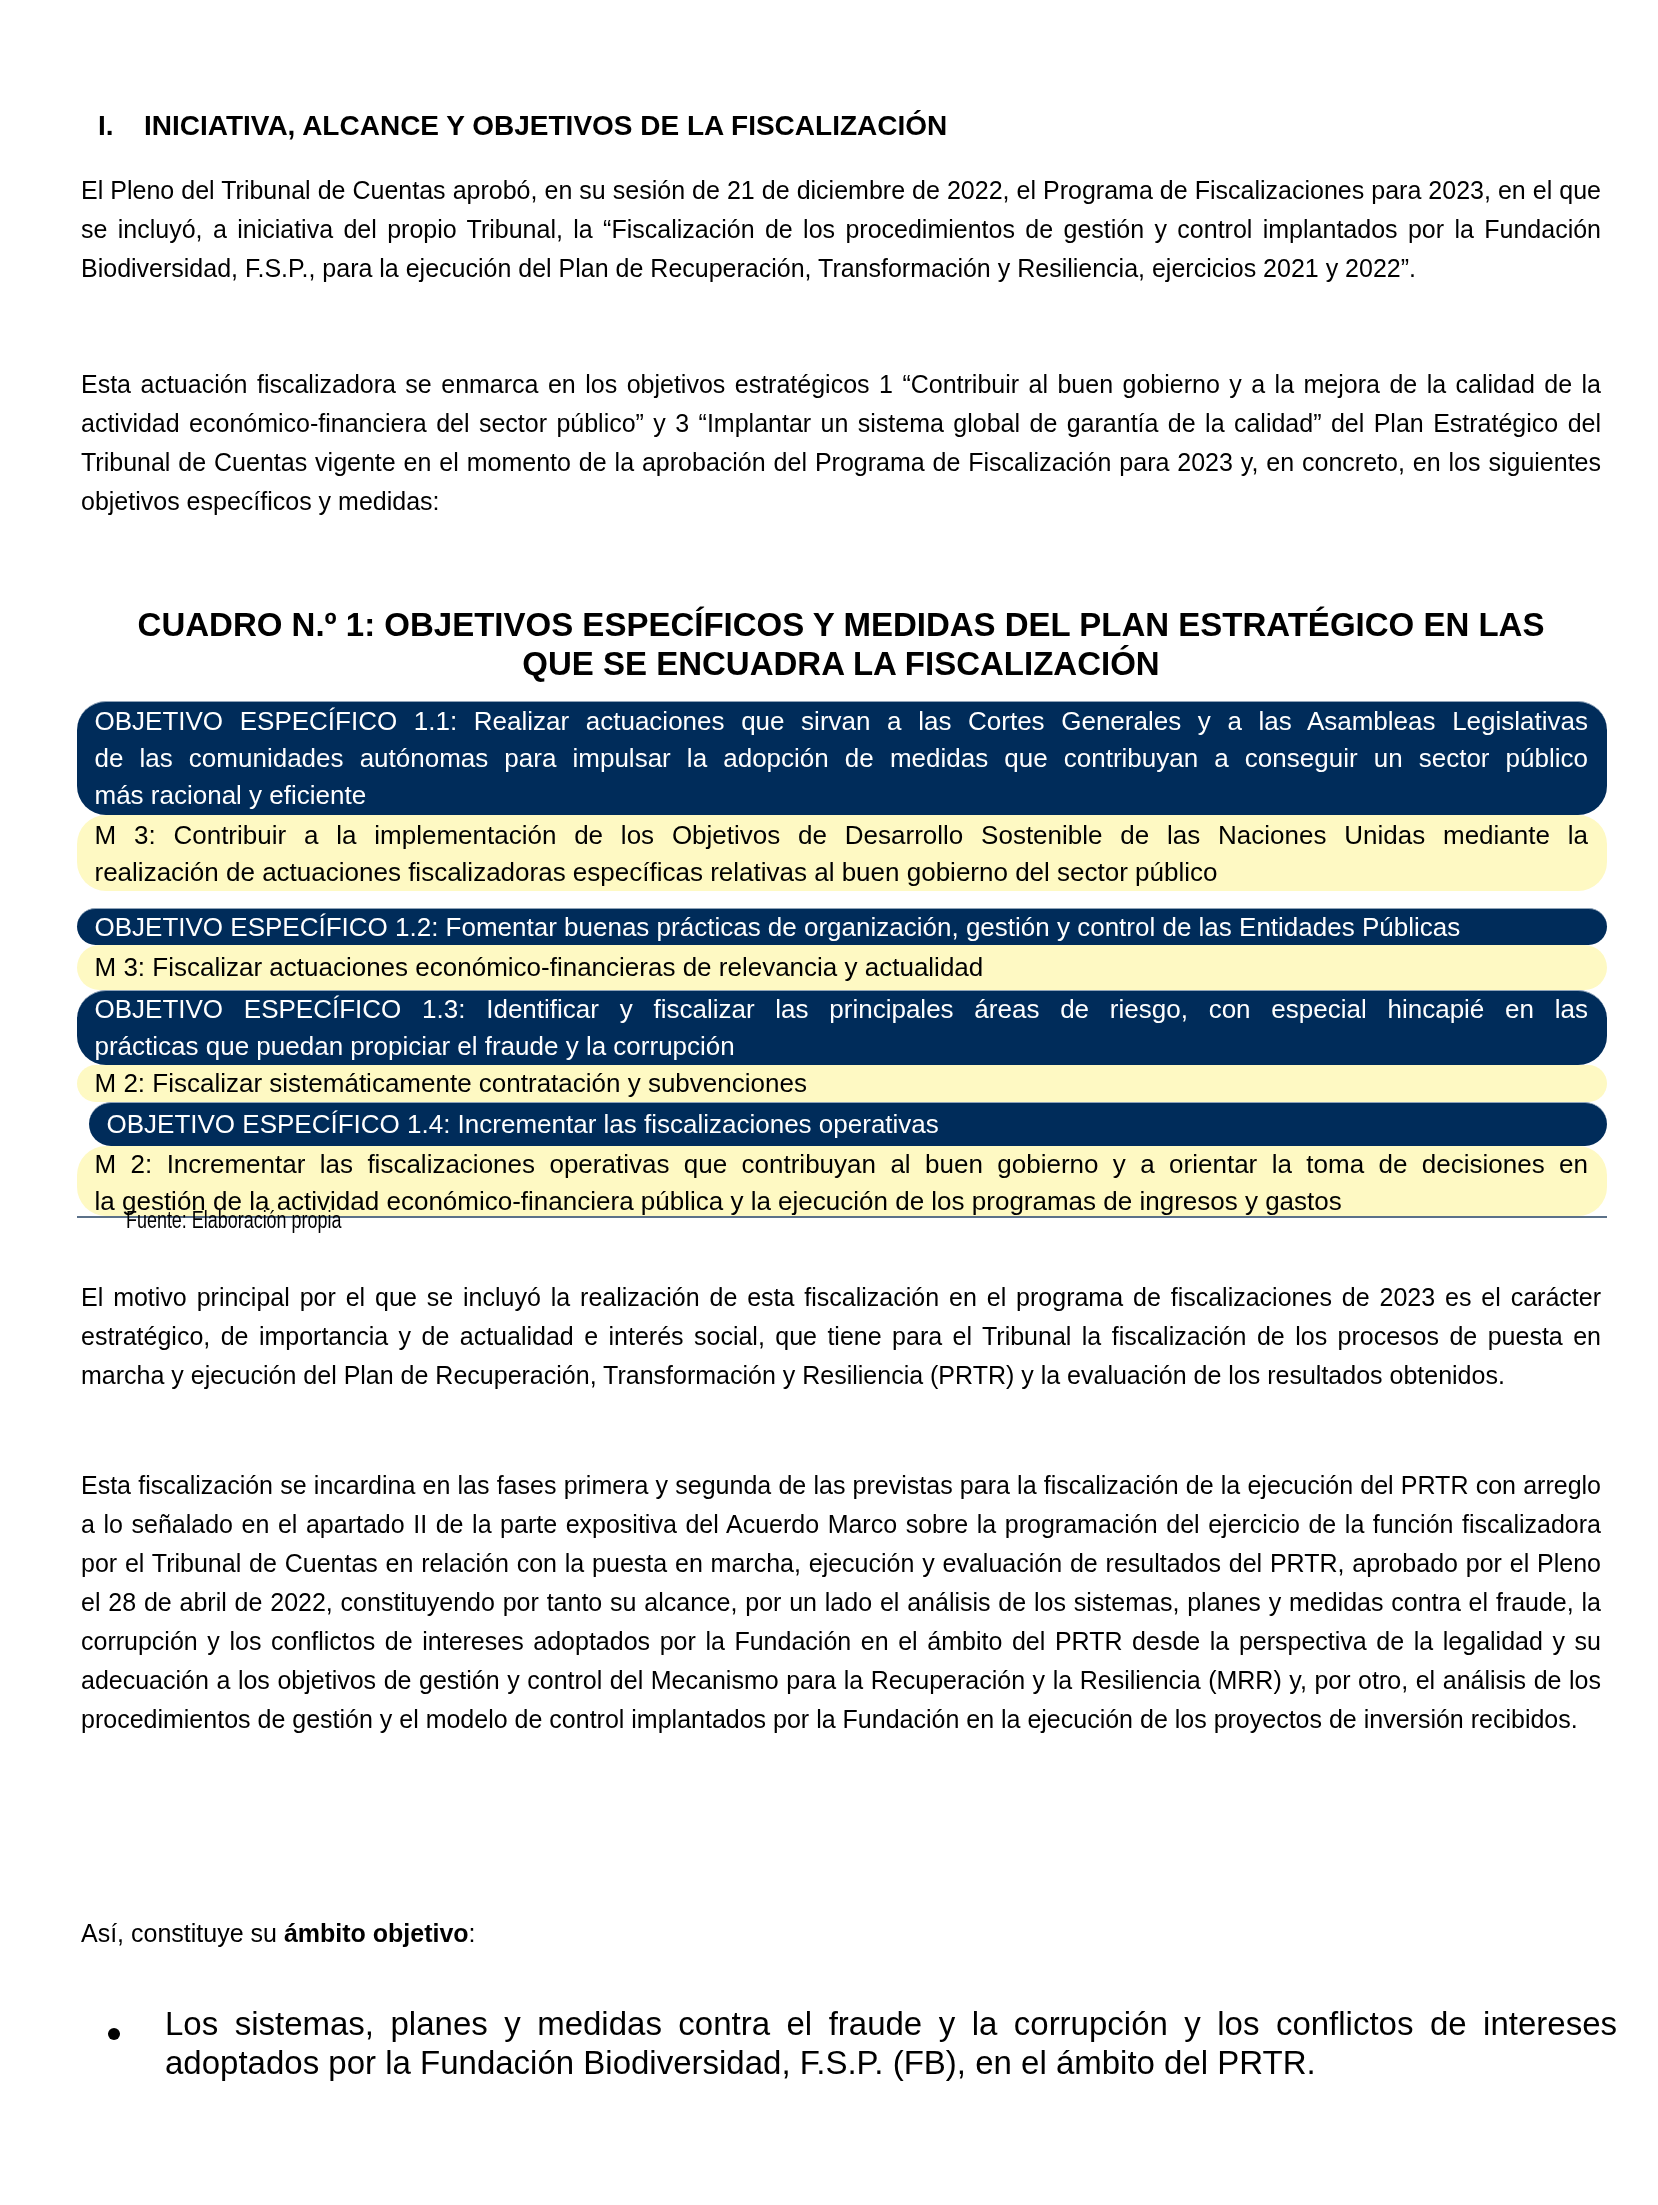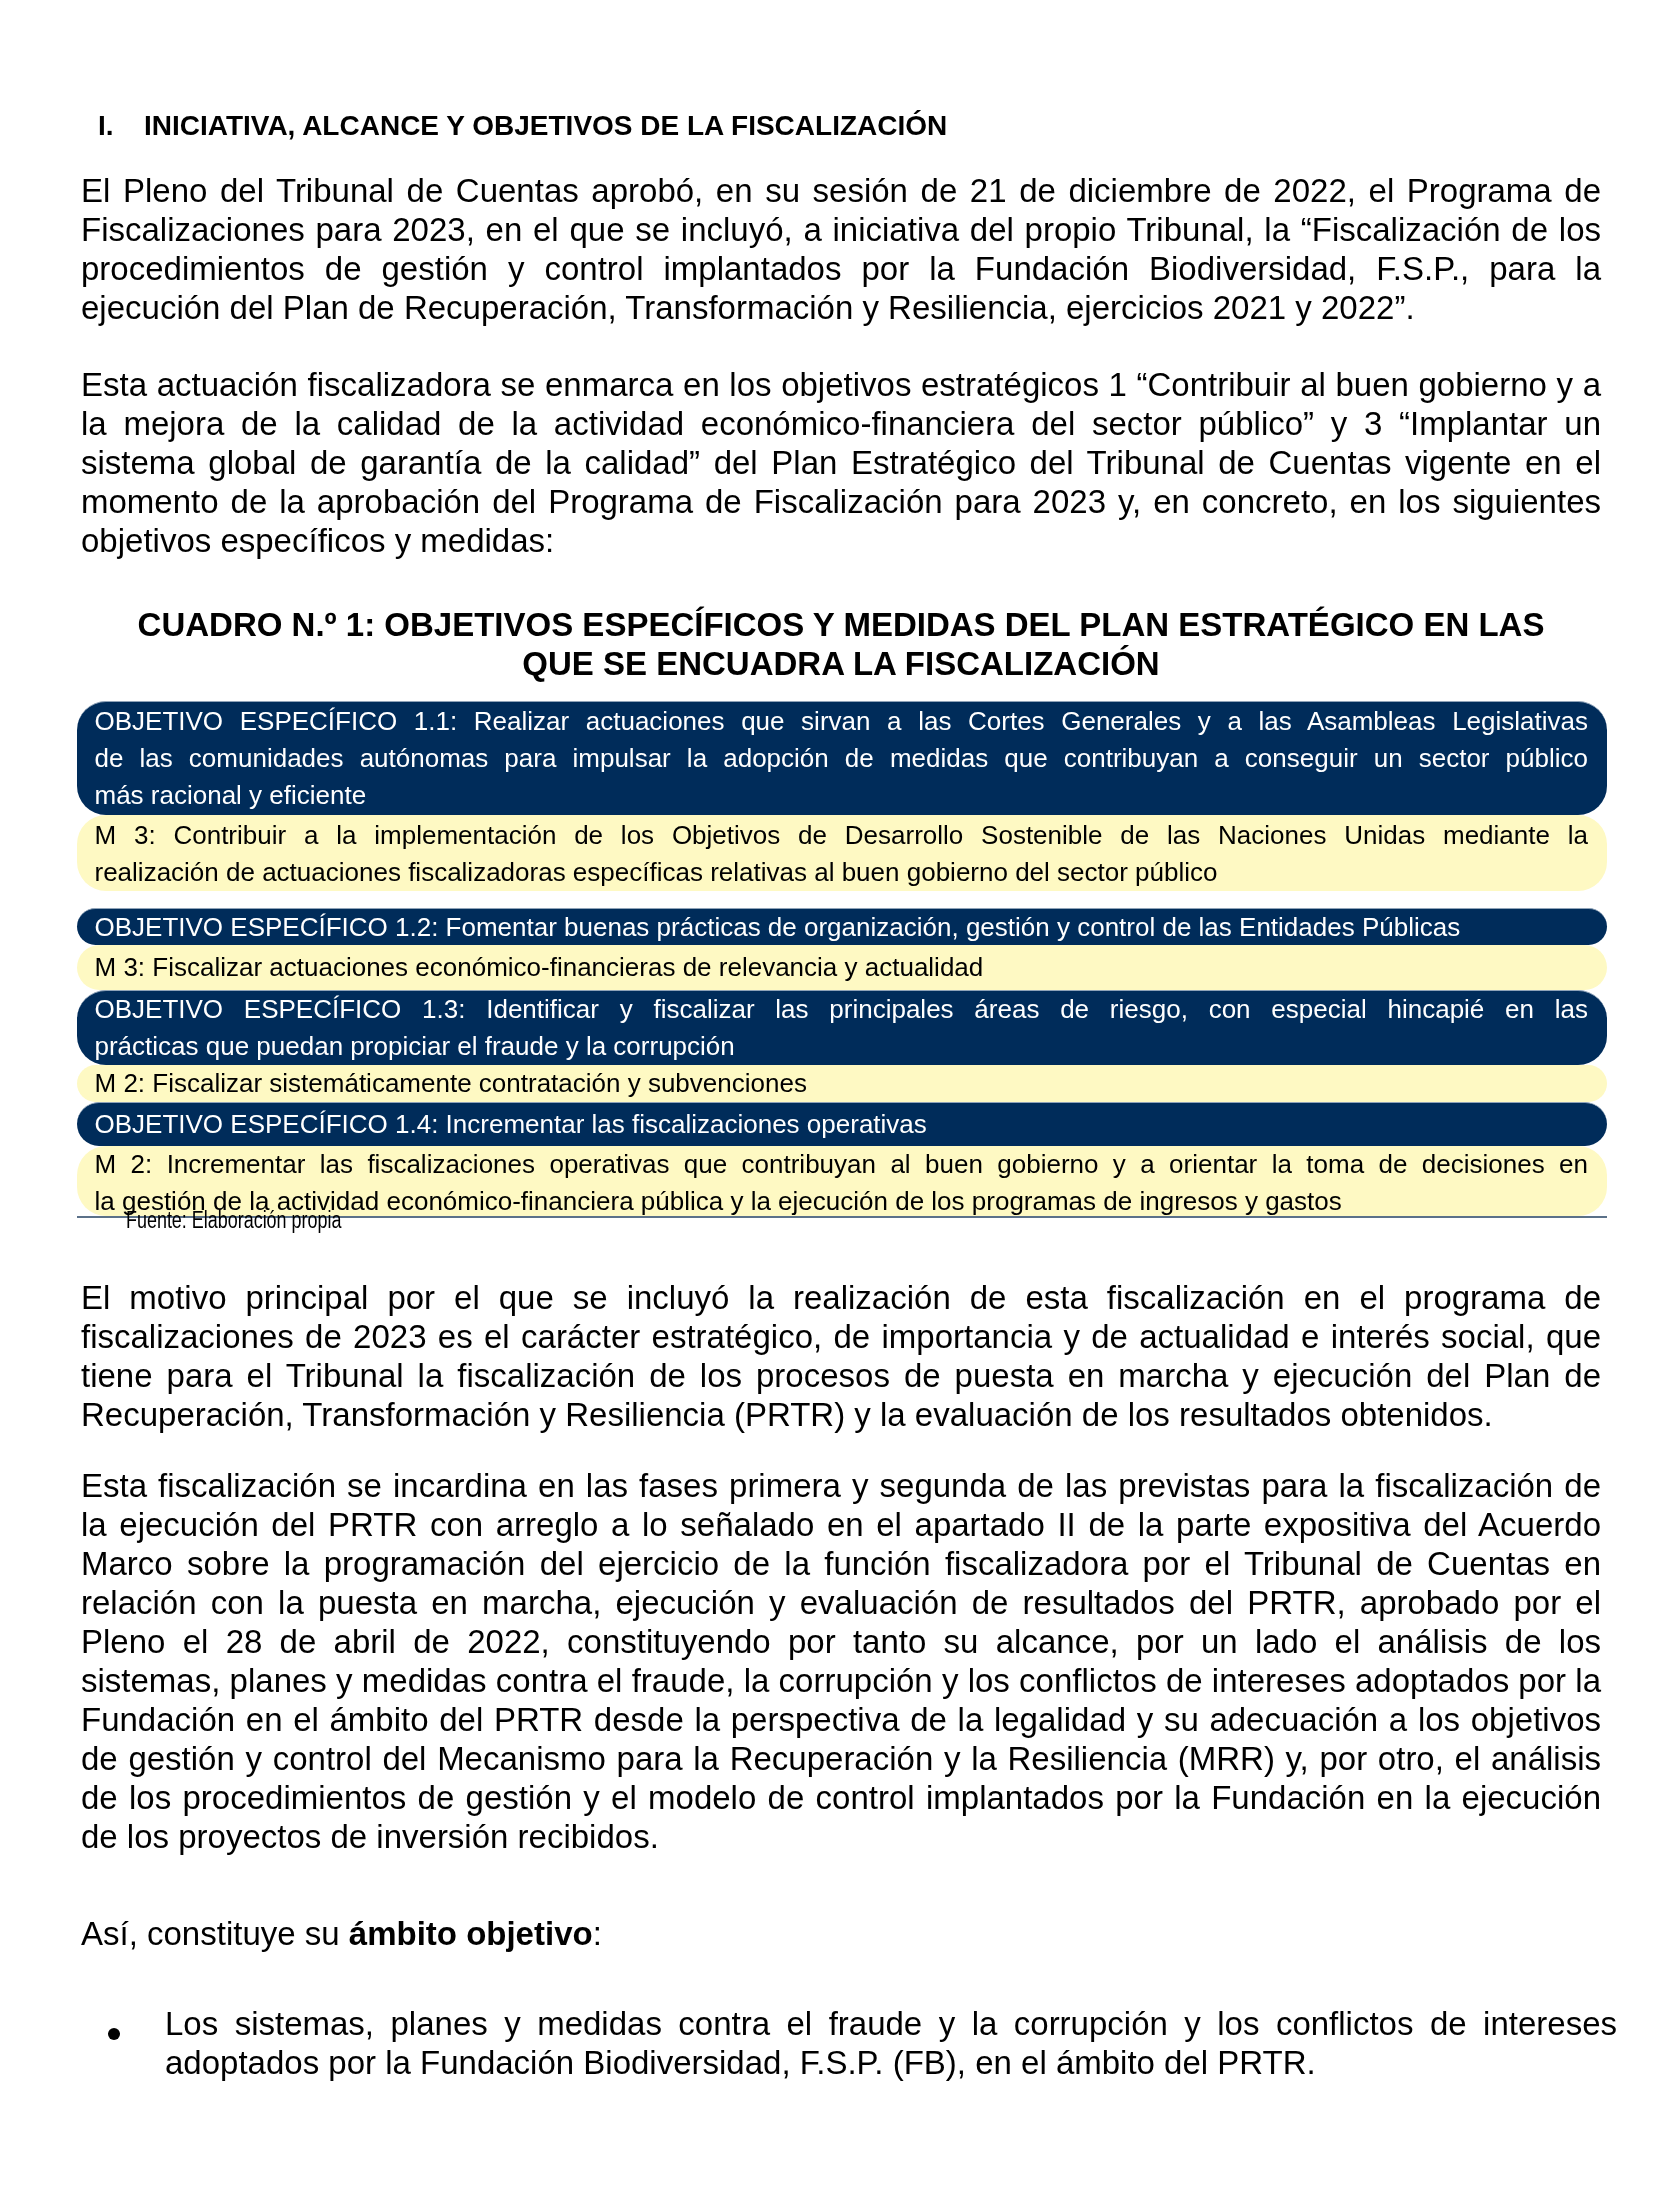--- a/index.html
+++ b/index.html
@@ -5,21 +5,21 @@
   html, body { margin: 0; padding: 0; background: #ffffff; }
   body { width: 1659px; height: 2205px; position: relative; overflow: hidden;
          font-family: "Liberation Sans", sans-serif; color: #000; }
   .page { position: absolute; left: 0; top: 0; width: 1659px; height: 2205px; }
 
   .section-title { position: absolute; left: 81px; top: 89px; width: 1520px;
     font-weight: bold; font-size: 28px; line-height: 40px; margin: 17px; white-space: nowrap; }
   .section-title .num { display: inline-block; width: 46px; }
 
   .para { position: absolute; left: 81px; width: 1520px; margin: 0;
-    font-size: 33px; line-height: 39px; text-align: justify; }
+    font-size: 25px; line-height: 39px; text-align: justify; }
   .para b { font-weight: bold; }
 
   .cuadro-title { position: absolute; left: 81px; top: 605px; width: 1520px; margin: 0;
     font-weight: bold; font-size: 33px; line-height: 39px; text-align: center; }
 
   .table { position: absolute; left: 77px; top: 701px; width: 1530px;
     border-bottom: 2.4px solid #5b7189; }
   .row { box-sizing: border-box; padding: 0 19px 0 17.5px; font-size: 26px;
     text-align: justify; border-radius: 29px; }
   .row.obj { background: #002c5a; color: #ffffff; border-top: 1.6px solid #8fa3b8; }
@@ -66,21 +66,21 @@
       <div class="row med" style="height: 45px; padding-top: 4.4px; line-height: 37px;">
         <span class="line">M 3: Fiscalizar actuaciones económico-financieras de relevancia y actualidad</span>
       </div>
       <div class="row obj" style="height: 75px; padding-top: 0.4px; line-height: 37px;">
         <span class="line" style="text-align-last: justify;">OBJETIVO ESPECÍFICO 1.3: Identificar y fiscalizar las principales áreas de riesgo, con especial hincapié en las</span>
         <span class="line">prácticas que puedan propiciar el fraude y la corrupción</span>
       </div>
       <div class="row med" style="height: 37px; padding-top: 0px; line-height: 37px;">
         <span class="line">M 2: Fiscalizar sistemáticamente contratación y subvenciones</span>
       </div>
-      <div class="row obj" style="height: 44px; padding-top: 3.2px; line-height: 37px;">
+      <div class="row obj" style="height: 44px; padding-top: 3.2px; line-height: 37px; margin-left: 12px;">
         <span class="line">OBJETIVO ESPECÍFICO 1.4: Incrementar las fiscalizaciones operativas</span>
       </div>
       <div class="row med" style="height: 70px; padding-top: 0px; line-height: 37px;">
         <span class="line" style="text-align-last: justify;">M 2: Incrementar las fiscalizaciones operativas que contribuyan al buen gobierno y a orientar la toma de decisiones en</span>
         <span class="line">la gestión de la actividad económico-financiera pública y la ejecución de los programas de ingresos y gastos</span>
       </div>
     </div>
 
   <div class="fuente">Fuente: Elaboración propia</div>
 

